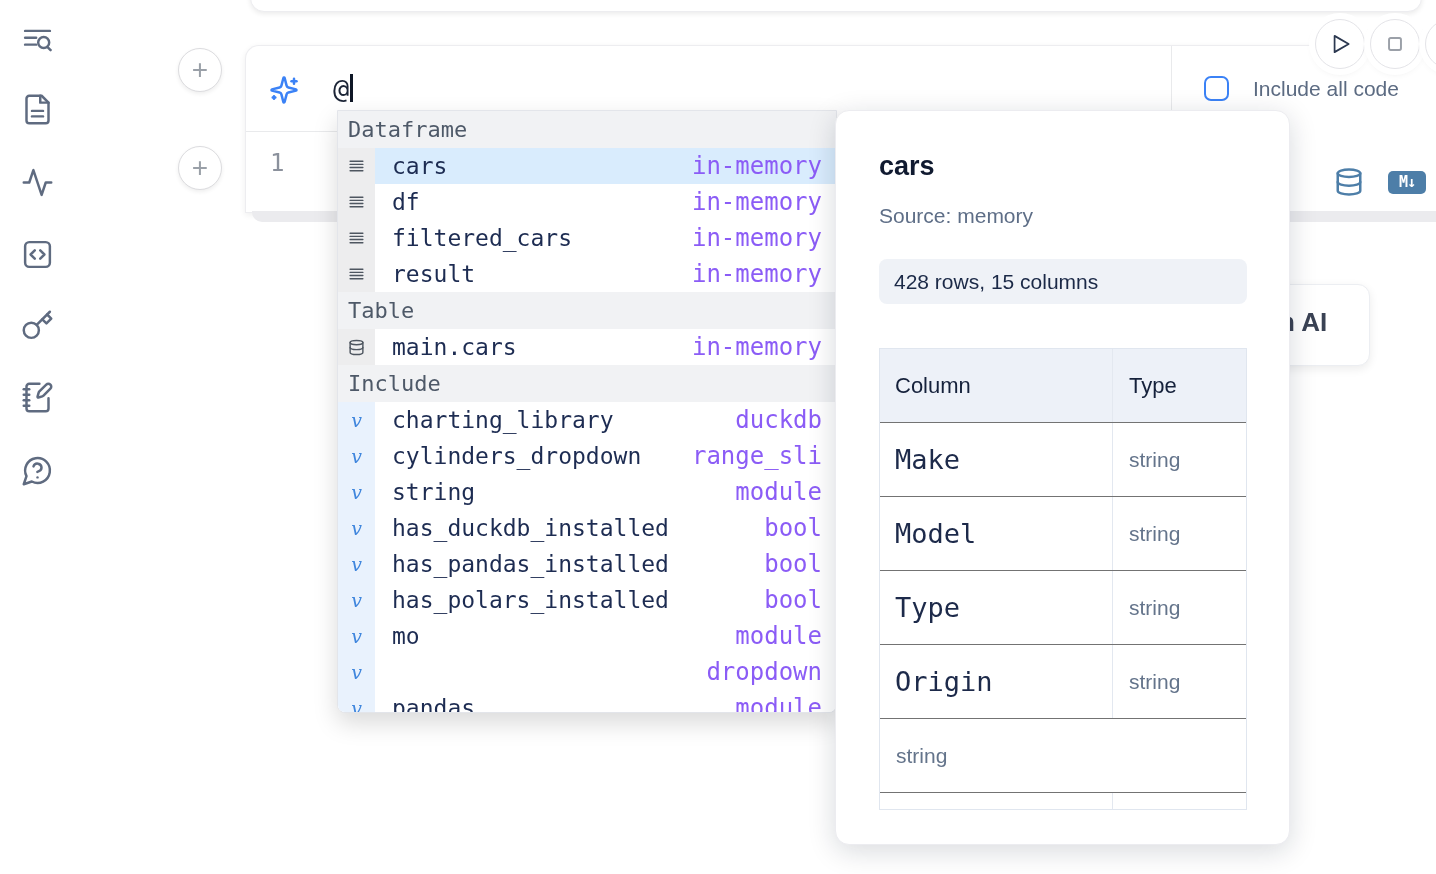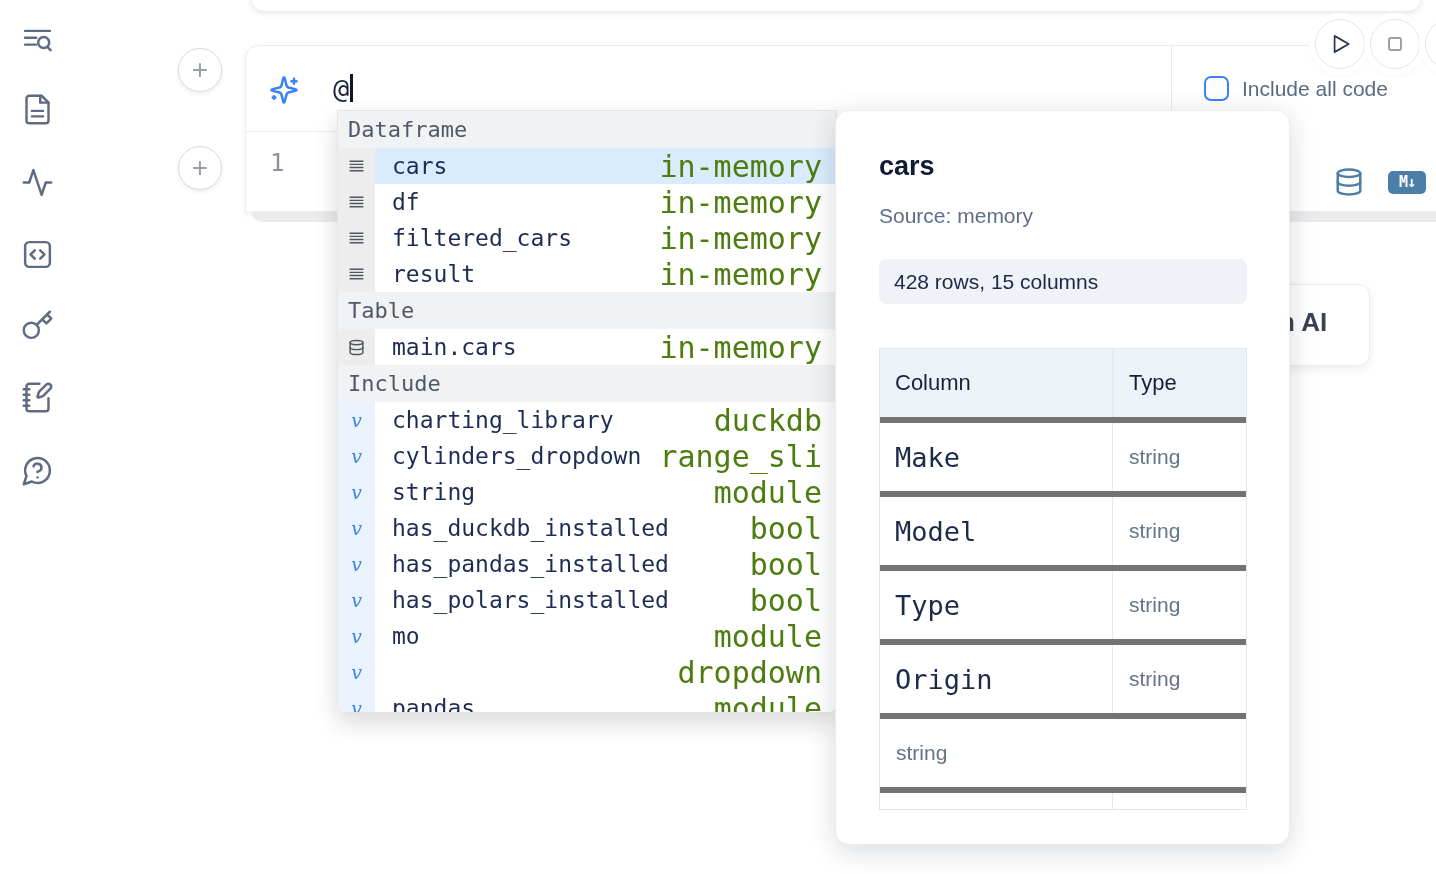--- a/index.html
+++ b/index.html
@@ -26,21 +26,21 @@
   .cell-band{position:absolute;left:252px;top:211px;width:1184px;height:11px;
              background:#ebebee;border-radius:0 0 0 10px;z-index:2;}
   .input-row{position:absolute;left:0;top:0;width:925px;height:85px;
              border-bottom:1px solid #e9eaec;}
   .ai-spark{position:absolute;left:23px;top:29px;width:30px;height:30px;color:#3b82f6;}
   .ai-spark svg{width:30px;height:30px;}
   .prompt-wrap{position:absolute;left:87px;top:25px;height:34px;display:flex;align-items:center;}
   .prompt-text{font-family:"DejaVu Sans Mono",monospace;font-size:27px;color:#1b2436;}
   .caret{display:inline-block;width:3px;height:28px;background:#0f1726;margin-left:1px;}
   .v-divider{position:absolute;left:925px;top:0;height:85px;border-left:1px solid #e9eaec;}
-  .include-wrap{position:absolute;left:958px;top:30px;display:flex;align-items:center;gap:13px;}
+  .include-wrap{position:absolute;left:958px;top:30px;display:flex;align-items:center;gap:24px;}
   .checkbox{width:25px;height:25px;border:2px solid #3b82f6;border-radius:7px;
             background:#fff;box-sizing:border-box;cursor:pointer;}
   .include-label{font-size:21px;color:#5c6b82;}
   .line-no{position:absolute;left:24px;top:103px;font-size:24px;color:#8b919c;}
   .cell-actions{position:absolute;left:1088px;top:120px;display:flex;align-items:center;gap:24px;}
   .db-act{width:30px;height:32px;color:#4d7ea8;cursor:pointer;}
   .db-act svg{width:30px;height:32px;}
   .md-badge{width:38px;height:23px;background:#4d7ea8;border-radius:5px;color:#fff;
             font-size:15px;font-weight:bold;display:flex;align-items:center;
             justify-content:center;cursor:pointer;letter-spacing:-1px;}
@@ -70,34 +70,34 @@
              font-size:22px;padding-left:10px;}
   .ac-row{height:36px;display:flex;align-items:stretch;cursor:pointer;background:#fff;}
   .ac-gutter{width:37px;flex:0 0 37px;display:flex;align-items:center;justify-content:center;}
   .g-gray{background:#ededee;color:#4e5660;}
   .g-blue{background:#e9f2fd;}
   .ac-gutter svg{width:17px;height:17px;}
   .vchar{font-family:"DejaVu Serif",serif;font-style:italic;font-size:19px;color:#3f86dd;}
   .ac-main{flex:1;display:flex;align-items:center;overflow:hidden;}
   .ac-main.sel{background:#d9ecfd;}
   .ac-name{font-size:23px;color:#1d2c52;padding-left:17px;white-space:nowrap;}
-  .ac-val{margin-left:auto;font-size:30px;color:#4d7c0f;padding-right:14px;white-space:nowrap;}
+  .ac-val{margin-left:auto;font-size:24px;color:#8b5cf6;padding-right:14px;white-space:nowrap;}
 
   
   .panel{position:absolute;left:835px;top:110px;width:455px;height:735px;background:#fff;
          border:1px solid #ececf0;border-radius:14px;z-index:10;
          box-shadow:0 6px 28px rgba(15,23,42,.16);box-sizing:border-box;}
   .panel-title{position:absolute;left:43px;top:40px;font-size:27px;font-weight:bold;color:#101a30;}
   .panel-source{position:absolute;left:43px;top:93px;font-size:21px;color:#5e6e87;}
   .panel-badge{position:absolute;left:43px;top:148px;width:368px;height:45px;background:#eff2f7;
                border-radius:8px;box-sizing:border-box;display:flex;align-items:center;
                padding-left:15px;font-size:21px;color:#1b2947;}
   .ptable{position:absolute;left:43px;top:237px;width:368px;height:462px;overflow:hidden;
           border:1px solid #e0e6ef;box-sizing:border-box;}
-  .pt-row{display:flex;height:74px;box-sizing:border-box;border-bottom:6px solid #737373;}
+  .pt-row{display:flex;height:74px;box-sizing:border-box;border-bottom:1px solid #737373;}
   .pt-c1{width:233px;box-sizing:border-box;border-right:1px solid #e3e8f0;
          display:flex;align-items:center;padding-left:15px;}
   .pt-c2{flex:1;display:flex;align-items:center;padding-left:16px;}
   .pt-head{background:#edf1f8;}
   .pt-head .pt-c1,.pt-head .pt-c2{font-size:22px;color:#15213b;}
   .pt-name{font-family:"DejaVu Sans Mono",monospace;font-size:27px;color:#1d2a4a;}
   .pt-type{font-size:21px;color:#64748b;text-align:right;}
 
   
   .plus-btn{position:absolute;left:178px;width:44px;height:44px;border-radius:50%;background:#fff;

